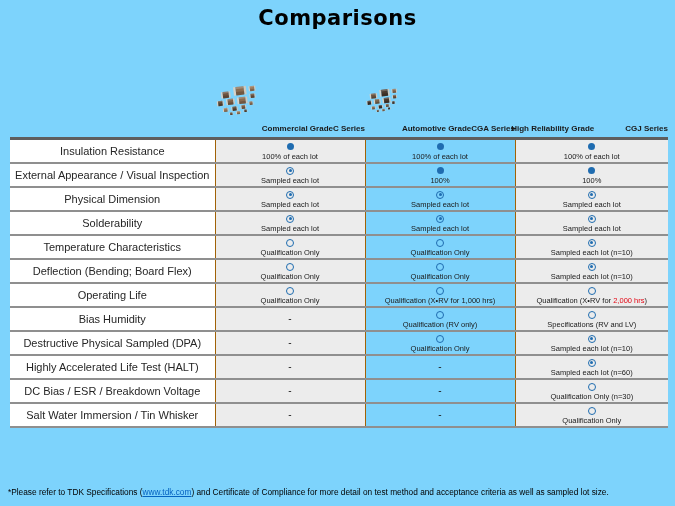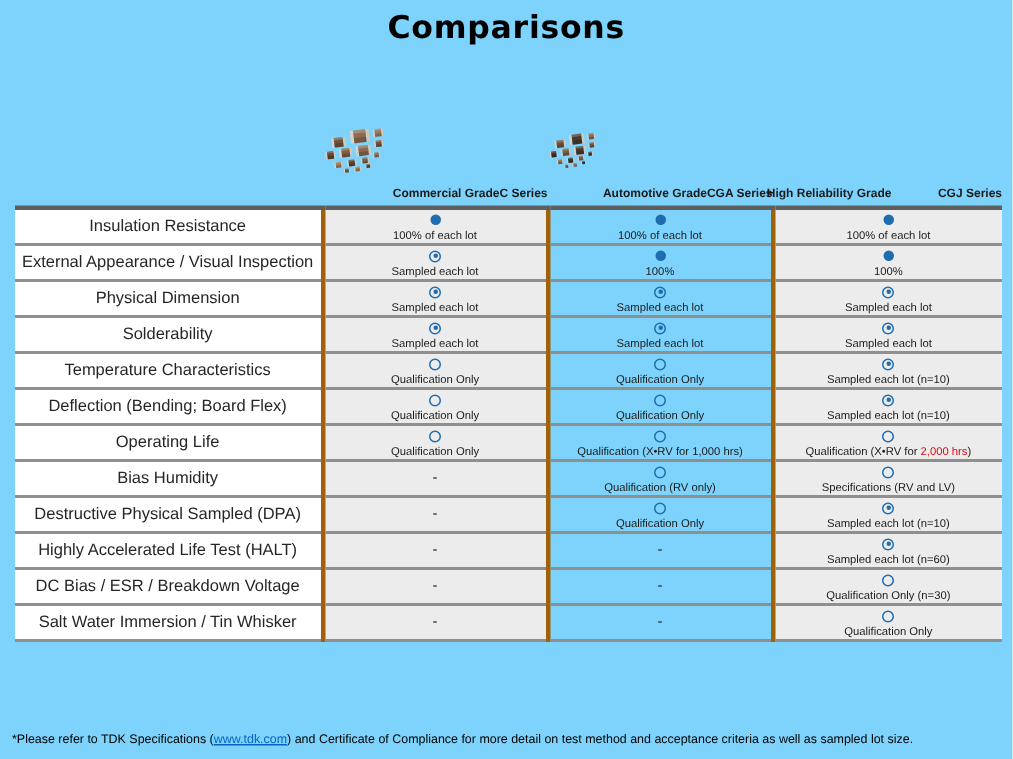--- a/index.html
+++ b/index.html
@@ -16,21 +16,21 @@
   .col-head.w2{width:153px;gap:31px;}
   .chips{width:108px;height:64px;margin-bottom:2px;}
   .grade{font-size:8px;font-weight:bold;line-height:10px;white-space:nowrap;}
   .series{font-size:8px;font-weight:bold;line-height:10px;margin-top:16px;white-space:nowrap;}
 
   table.cmp{position:absolute;top:137px;left:10px;width:658px;border-collapse:collapse;table-layout:fixed;}
   table.cmp td{padding:0;height:22px;border-top:2px solid #8f8f8f;vertical-align:middle;}
   table.cmp tr:first-child td{border-top:3px solid #5e5e5e;}
   table.cmp tr:last-child td{border-bottom:2px solid #8f8f8f;}
   td.label{font-size:11px;text-align:center;color:#262626;background:#fff;}
-  td.cell{text-align:center;border-left:3px solid #a16207;}
+  td.cell{text-align:center;border-left:1px solid #a16207;}
   td.cell.shade{background:#ececec;}
   .icon-line{display:flex;justify-content:center;align-items:center;height:11px;}
   .ic{display:inline-flex;justify-content:center;align-items:center;border-radius:50%;box-sizing:border-box;}
   .ic.full{width:7px;height:7px;background:var(--blue);}
   .ic.qual{width:8px;height:8px;border:1.5px solid var(--blue);background:#fff0;}
   .ic.sampled{width:8px;height:8px;border:1.5px solid var(--blue);}
   .ic.sampled .inner{width:3px;height:3px;border-radius:50%;background:var(--blue);}
   .cell-text{font-size:7.5px;line-height:9px;color:#1a1a1a;white-space:nowrap;}
   .cell-text .red{color:var(--red);}
   .dash{font-size:10px;line-height:22px;color:#1a1a1a;}

